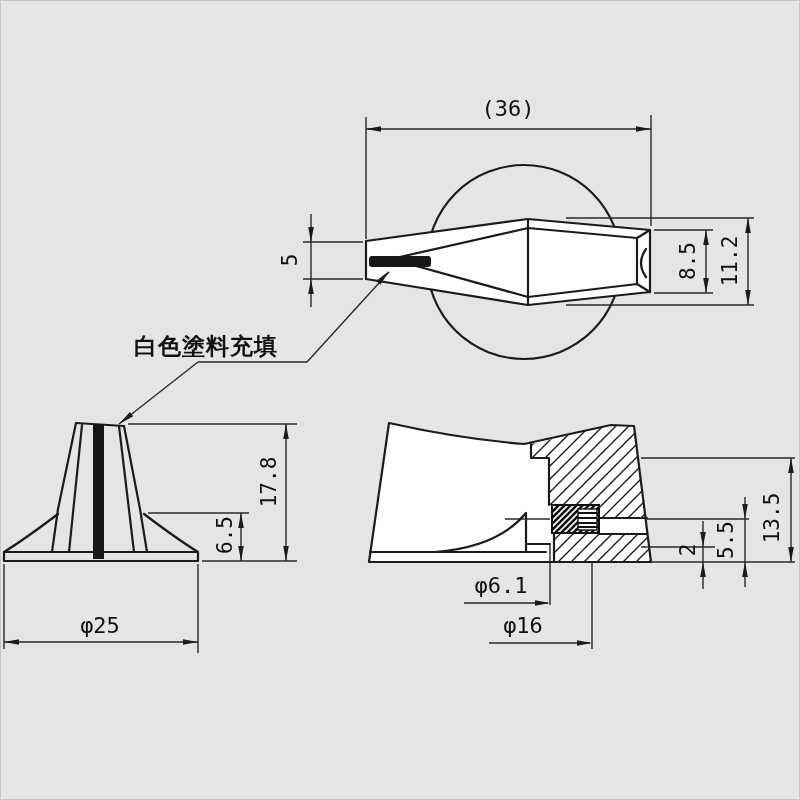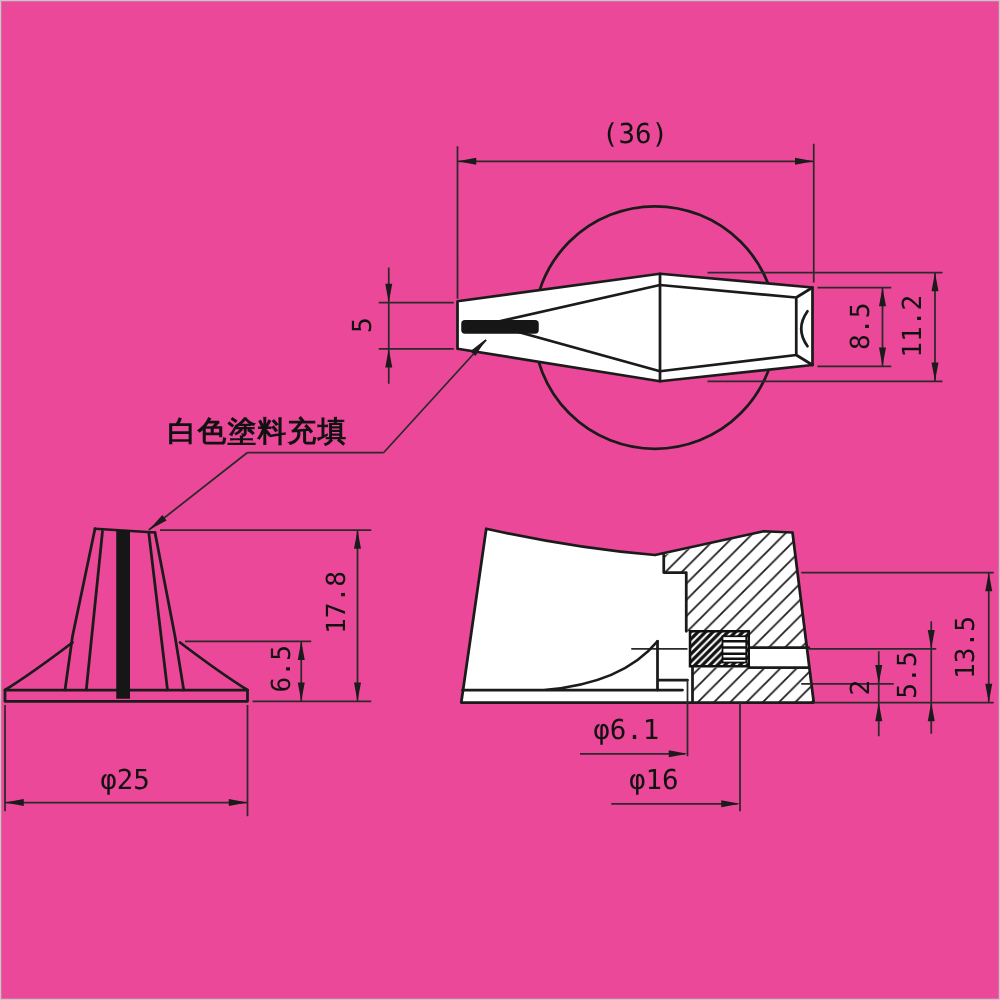--- a/index.html
+++ b/index.html
@@ -1,17 +1,17 @@
 <!DOCTYPE html>
 <html><head>
 <meta charset="utf-8">
 <style>
   html,body{margin:0;padding:0;background:#fff;}
   .canvas{
-    position:relative;width:798px;height:798px;background:#ec4899;
+    position:relative;width:798px;height:798px;background:#e5e5e5;
     border:1px solid #c6c6c6;overflow:hidden;
     font-family:"DejaVu Sans", sans-serif;
   }
   svg{display:block;}
   .obj{stroke:#1b1b1b;stroke-width:2.2;fill:none;stroke-linecap:round;stroke-linejoin:round;}
   .objfill{stroke:#1b1b1b;stroke-width:2.2;fill:#ffffff;stroke-linejoin:round;}
   .thin{stroke:#2a2a2a;stroke-width:1.4;fill:none;stroke-linecap:butt;}
   .arrow{fill:#1b1b1b;stroke:none;}
   .ink{fill:#161616;stroke:none;}
   text{fill:#111;}

